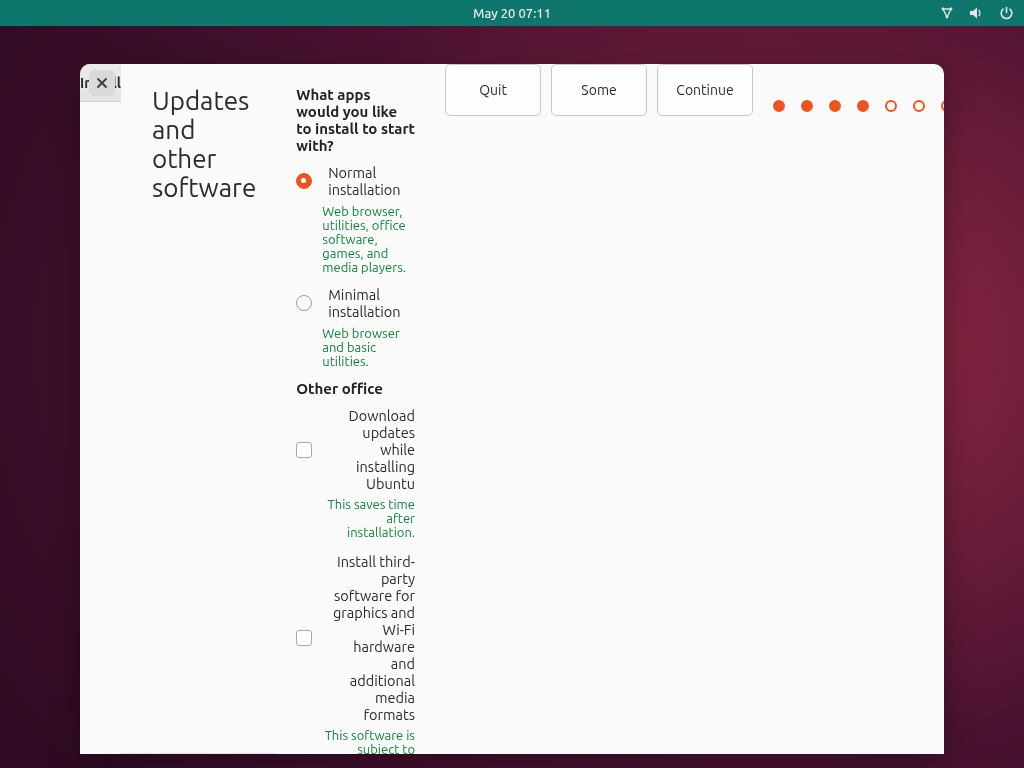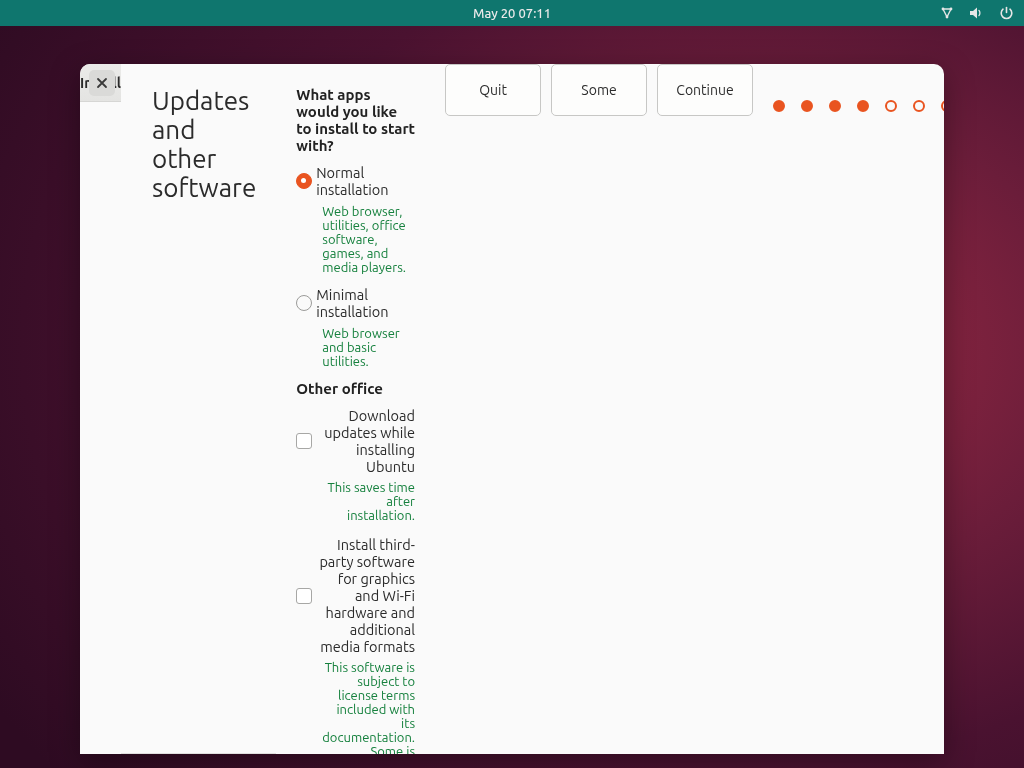--- a/index.html
+++ b/index.html
@@ -90,21 +90,21 @@
     }
     .question {
       font-weight: 700;
       color: #222;
       margin-bottom: 10px;
       font-size: 15px;
     }
     .radio-row, .check-row {
       display: flex;
       align-items: center;
-      gap: 4px;
+      gap: 16px;
       margin-top: 4px;
     }
     .radio {
       width: 16px; height: 16px;
       border: 1.5px solid #9b9b99;
       border-radius: 50%;
       position: relative;
       flex: 0 0 16px;
     }
     .radio.selected {

